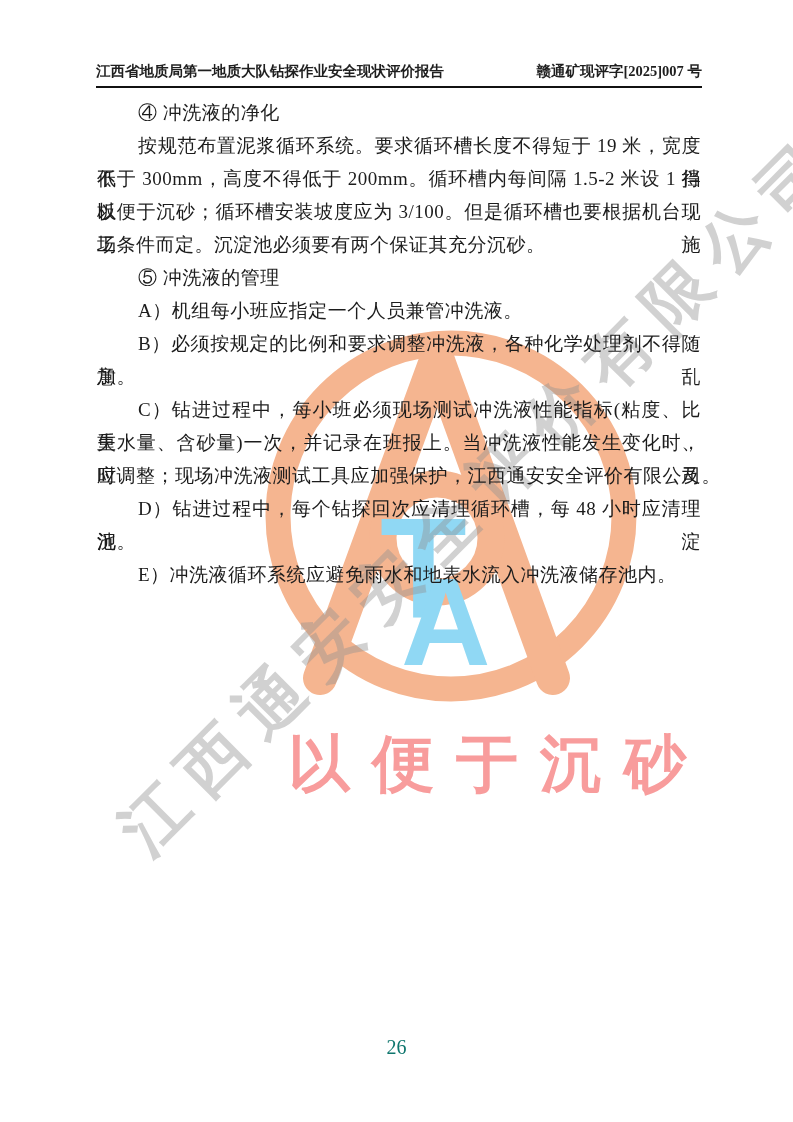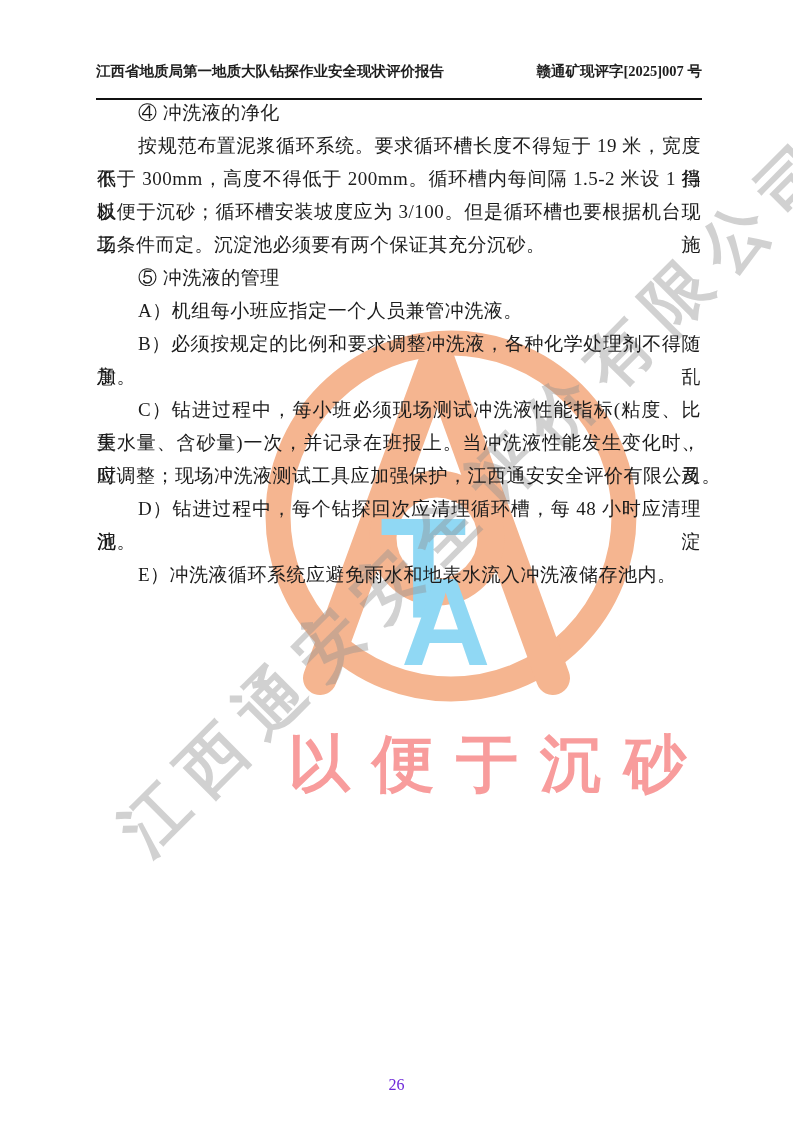--- a/index.html
+++ b/index.html
@@ -4,21 +4,21 @@
 <style>
   html,body{margin:0;padding:0;background:#ffffff;}
   #page{
     position:relative;width:793px;height:1122px;background:#ffffff;
     overflow:hidden;font-family:"Liberation Serif","DejaVu Serif",serif;color:#1c1c1c;
   }
   
   #header{
     position:absolute;left:96px;top:62px;width:606px;
     display:flex;justify-content:space-between;align-items:flex-end;
-    padding-bottom:17px;border-bottom:2px solid #111;
+    padding-bottom:5px;border-bottom:2px solid #111;
     font-size:14.5px;font-weight:bold;color:#1f1f1f;
   }
   
   #content{position:absolute;left:97px;top:96px;width:604px;z-index:3;}
   .line{
     font-size:19px;line-height:33px;height:33px;white-space:nowrap;
     letter-spacing:0.5px;
   }
   .ind{text-indent:41px;}
   .j{white-space:normal;text-align:justify;text-align-last:justify;}
@@ -37,21 +37,21 @@
   }
   #diagonal-wm{
     position:absolute;left:100px;top:810px;z-index:2;
     font-size:66px;font-weight:bold;letter-spacing:16px;white-space:nowrap;
     color:rgba(145,145,145,0.42);
     transform:rotate(-45deg);transform-origin:0 0;
   }
   
   #footer{
     position:absolute;left:0;right:0;top:1036px;text-align:center;
-    font-size:16px;color:#6d28d9;z-index:3;margin-top:40px;
+    font-size:20px;color:#0f766e;z-index:3;
   }
 </style>
 </head>
 <body>
 
 <div id="page">
 
   <div id="watermark">
     <svg id="seal-svg" width="793" height="1122" viewBox="0 0 793 1122">
       <circle cx="451" cy="516" r="173" fill="none" stroke="#f5b590" stroke-width="25"></circle>

